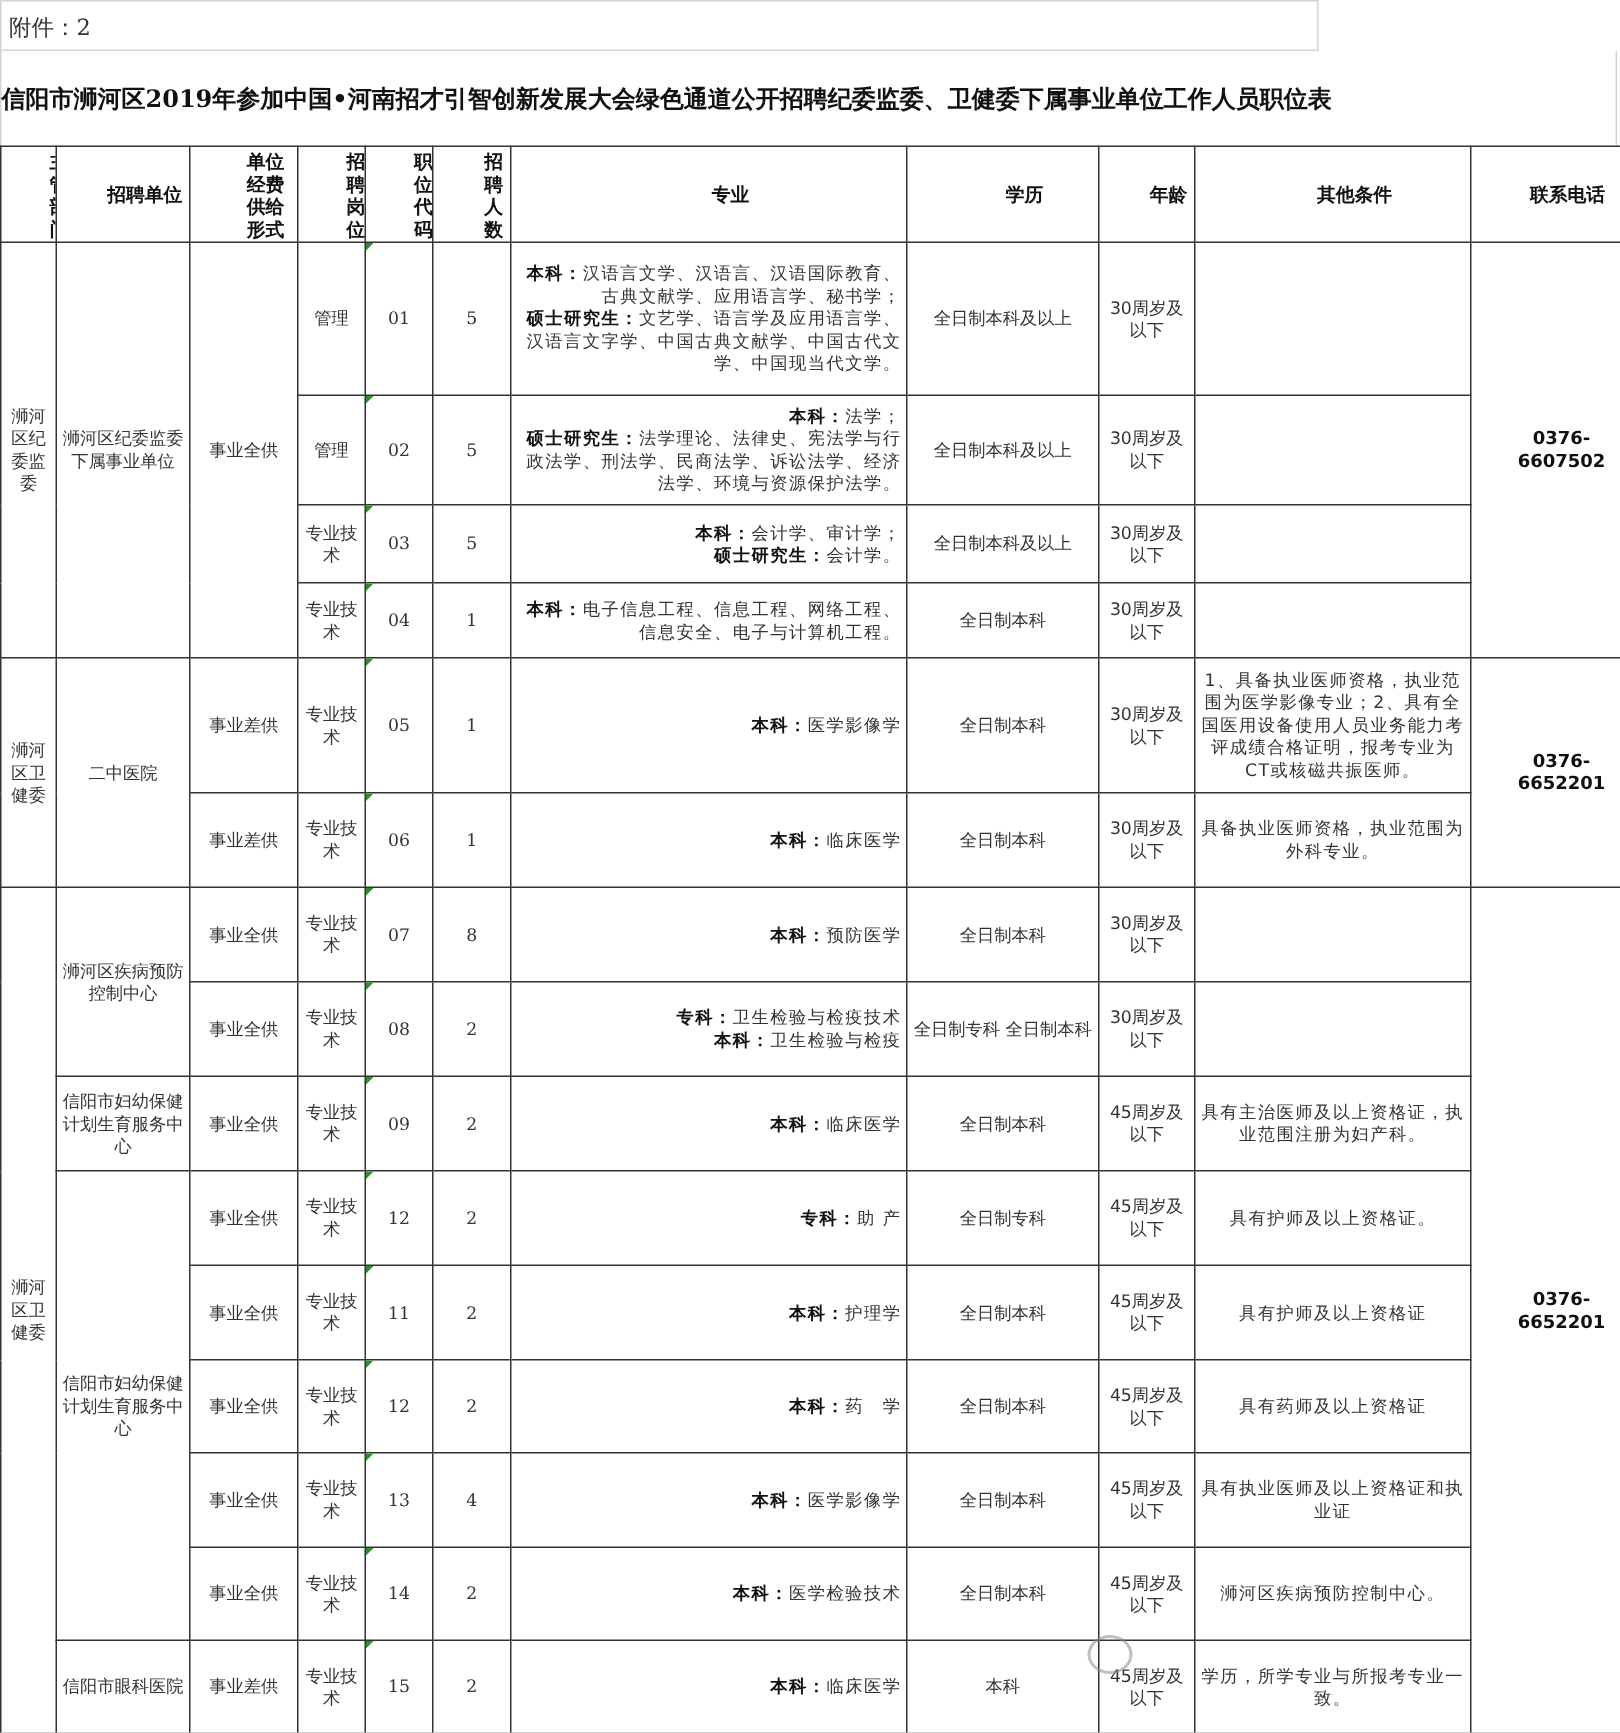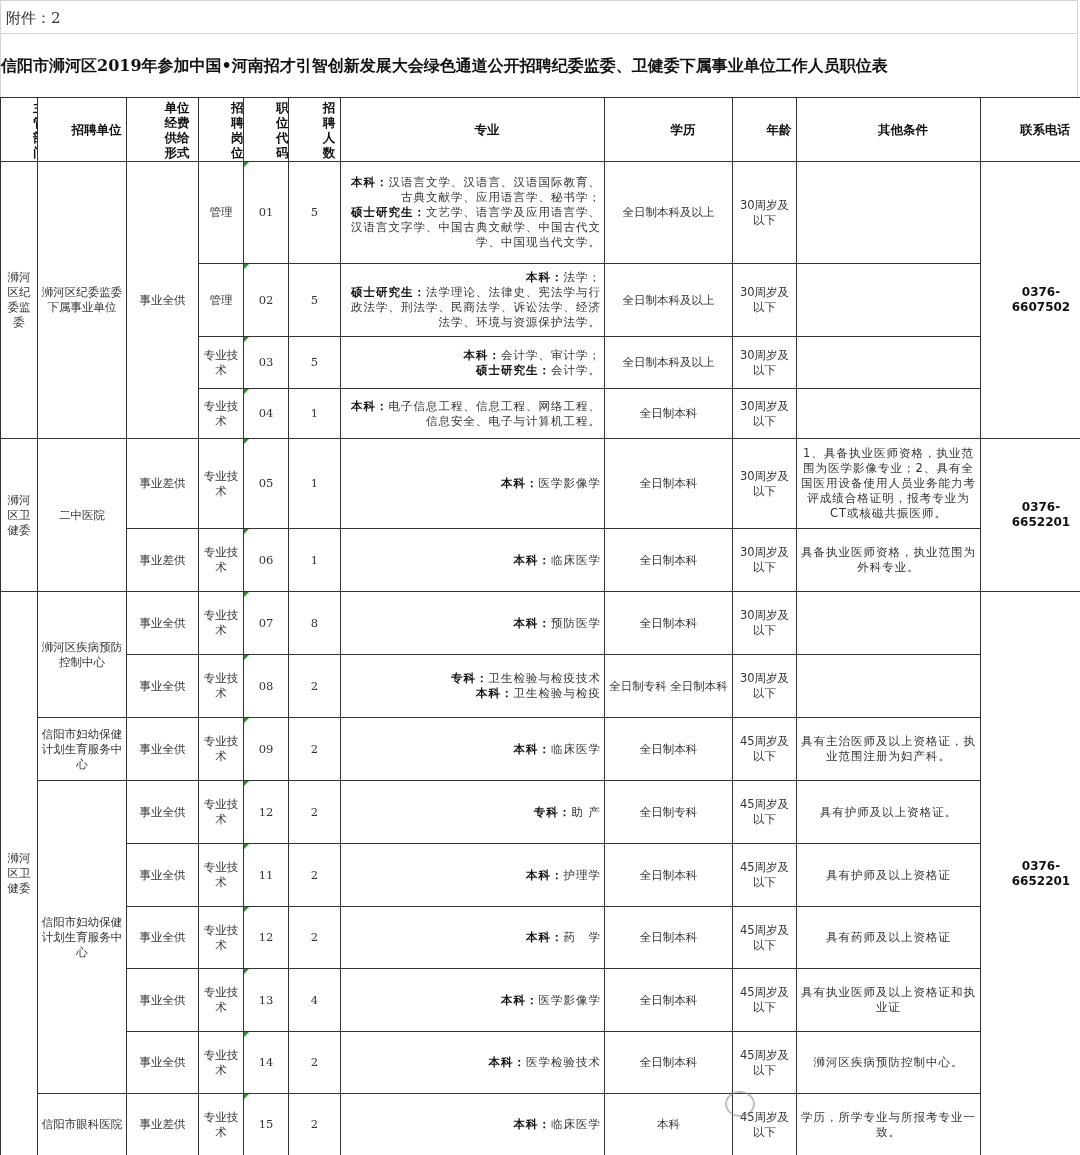--- a/index.html
+++ b/index.html
@@ -2,21 +2,21 @@
 <html><head>
 <meta charset="utf-8">
 <style>
   html, body { margin: 0; padding: 0; background: #ffffff; }
   body {
     width: 1080px; height: 1155px; overflow: hidden; position: relative;
     font-family: "DejaVu Sans", "Liberation Sans", sans-serif;
     color: #222;
   }
   .attach-row {
-    position: absolute; left: 0; top: 0; width: 1078px; height: 34px;
+    position: absolute; left: 0; top: 0; width: 879px; height: 34px;
     border: 1px solid #d4d4d4; box-sizing: border-box;
     font-family: "DejaVu Serif", "Liberation Serif", serif;
     font-size: 15px; line-height: 34px; padding-left: 5px; color: #333;
   }
   .title-row {
     position: absolute; left: 0; top: 34px; width: 1078px; height: 63px;
     border-left: 1px solid #d4d4d4; border-right: 1px solid #d4d4d4;
     box-sizing: border-box; text-align: left;
     font-family: "DejaVu Serif", "Liberation Serif", serif;
     font-weight: bold; font-size: 16px; line-height: 63px; color: #111;

